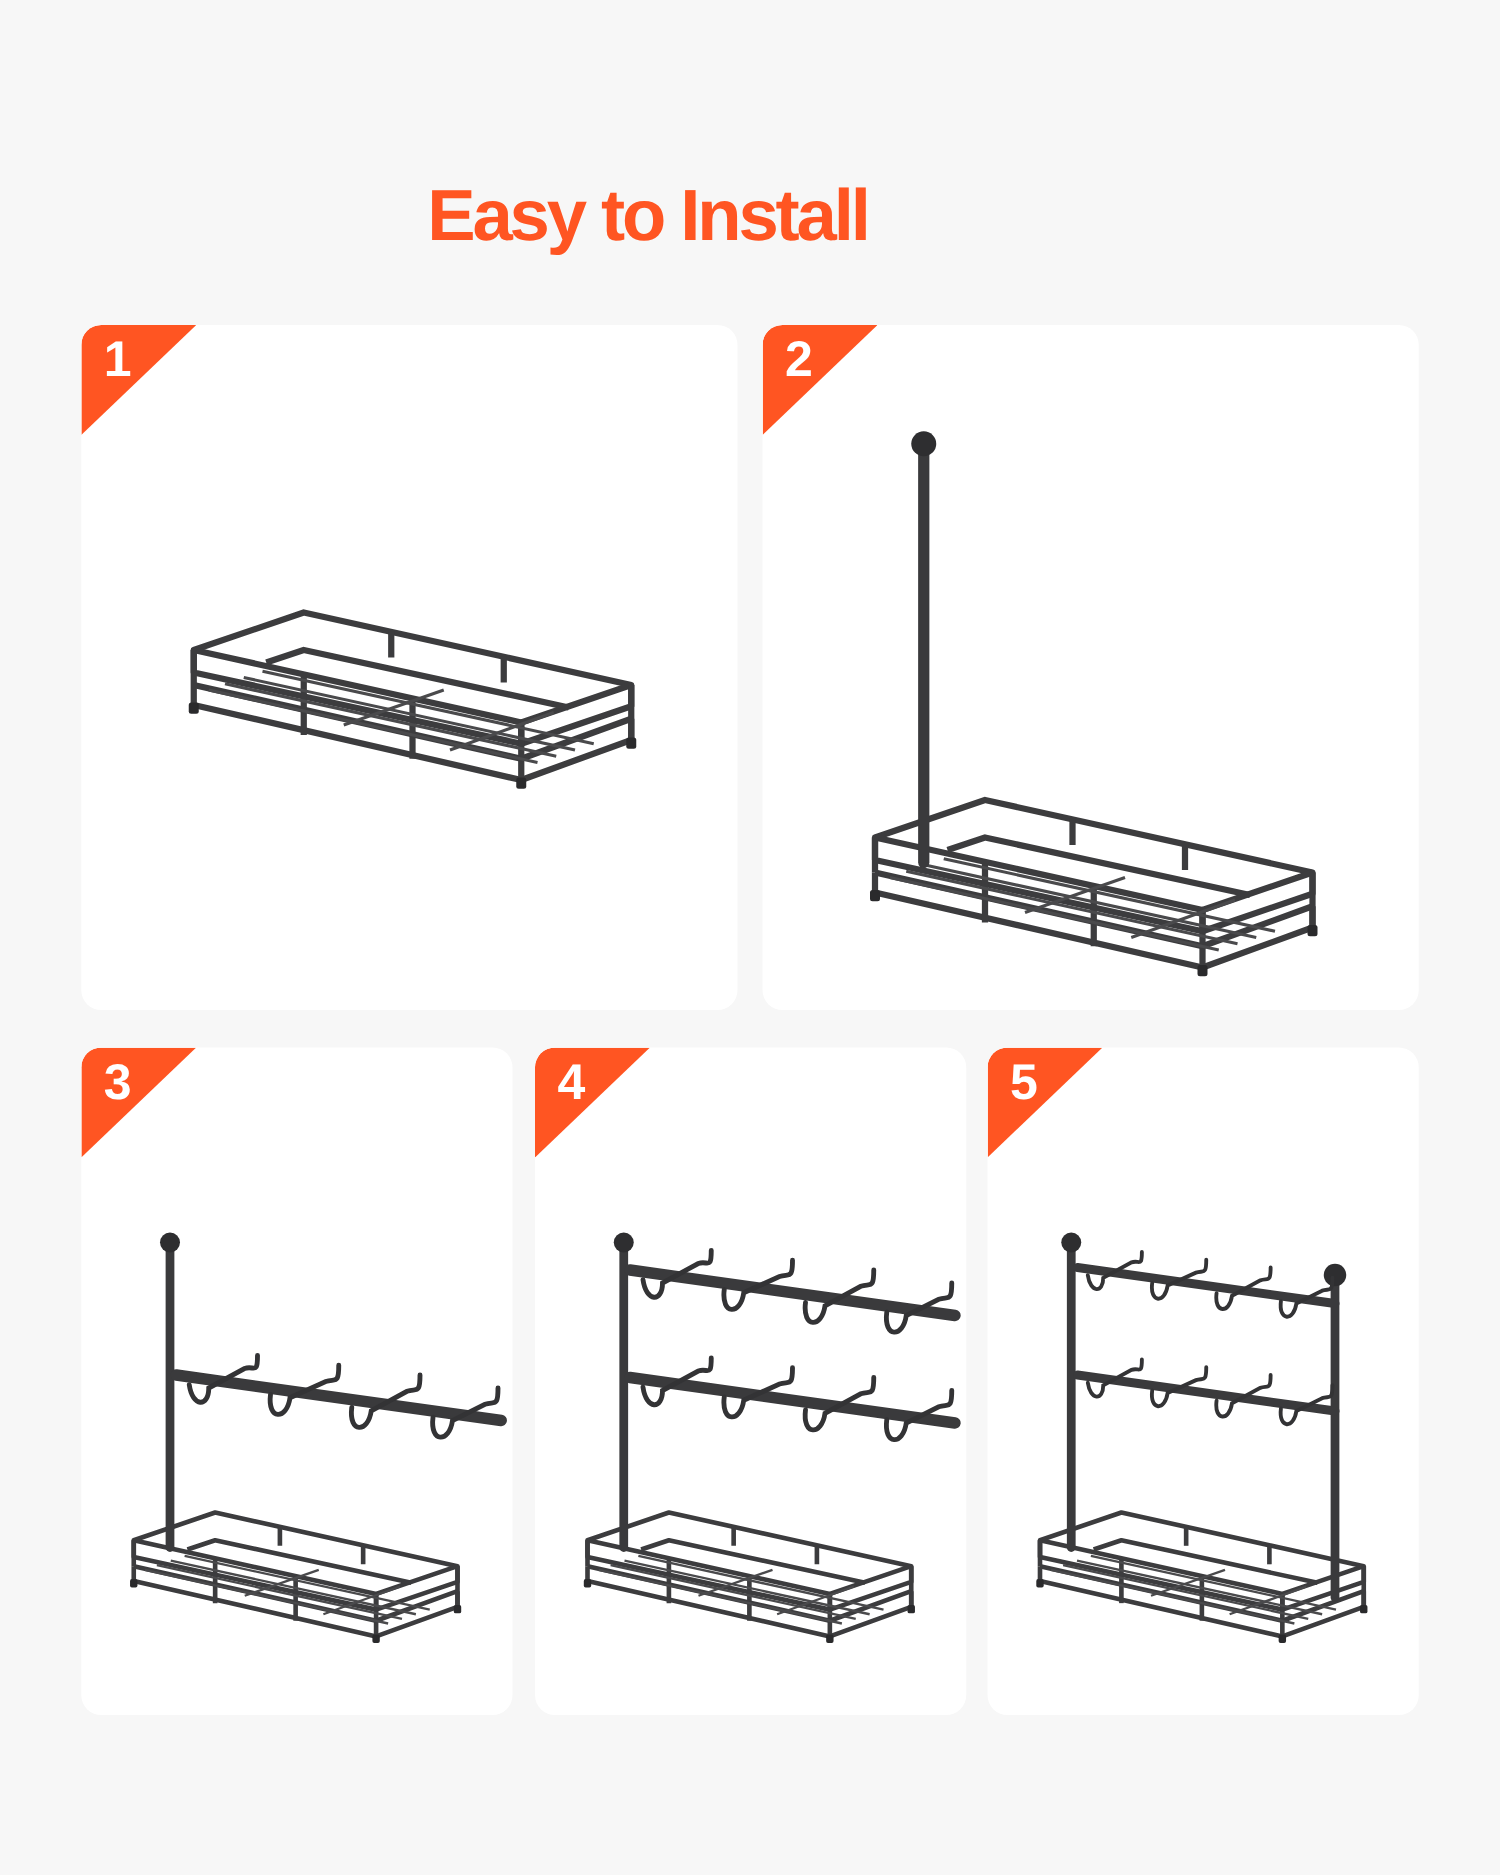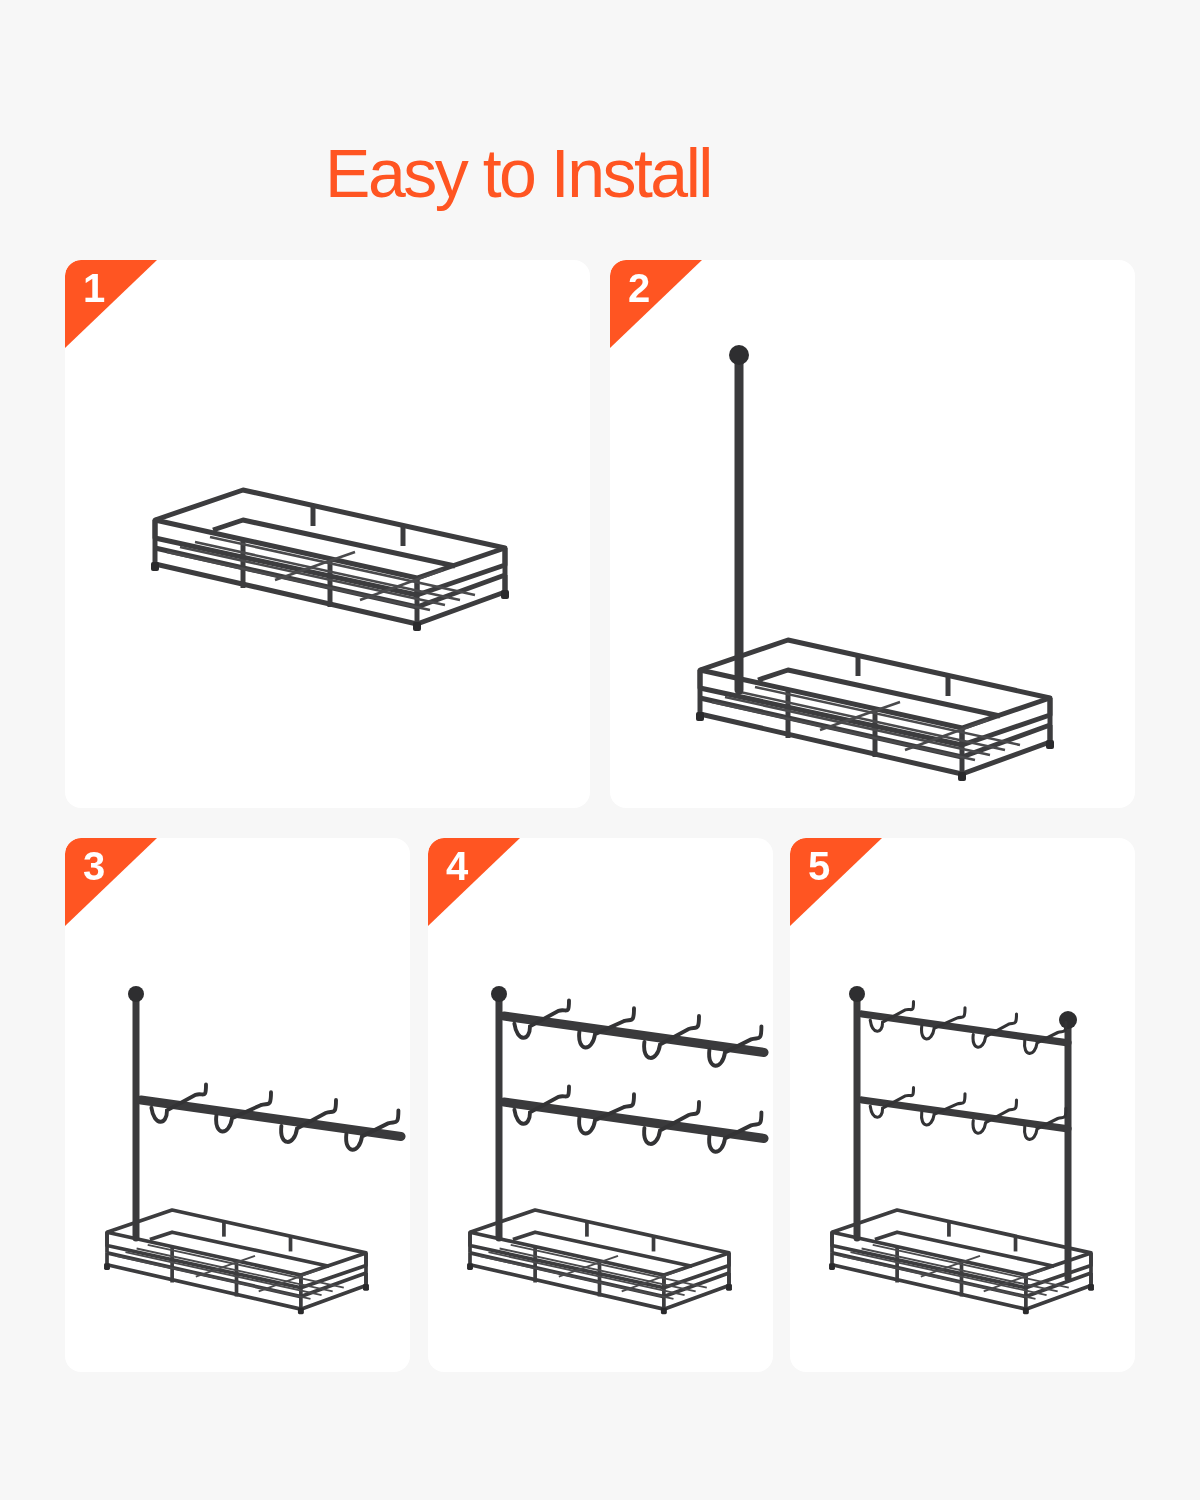--- a/index.html
+++ b/index.html
@@ -1,20 +1,20 @@
 <!DOCTYPE html>
 <html><head>
 <meta charset="utf-8">
 <style>
   * { box-sizing: border-box; margin: 0; padding: 0; }
   html, body { width: 1200px; height: 1500px; background: #f7f7f7; overflow: hidden; }
   body { position: relative; font-family: "Liberation Sans", sans-serif; }
   .title {
     position: absolute; left: 0; top: 128px; width: 1036px; text-align: center;
-    font-family: "Liberation Sans", sans-serif; font-weight: 400; font-size: 68px;
+    font-family: "Liberation Sans", sans-serif; font-weight: 700; font-size: 58px;
     letter-spacing: -2.5px; color: #ff5522; line-height: 90px;
   }
   .panel {
     position: absolute; background: #ffffff; border-radius: 16px; overflow: hidden;
   }
   .badge {
     position: absolute; left: 0; top: 0; width: 92px; height: 88px;
     background: #ff5522; clip-path: polygon(0 0, 100% 0, 0 100%);
     border-top-left-radius: 16px;
   }

